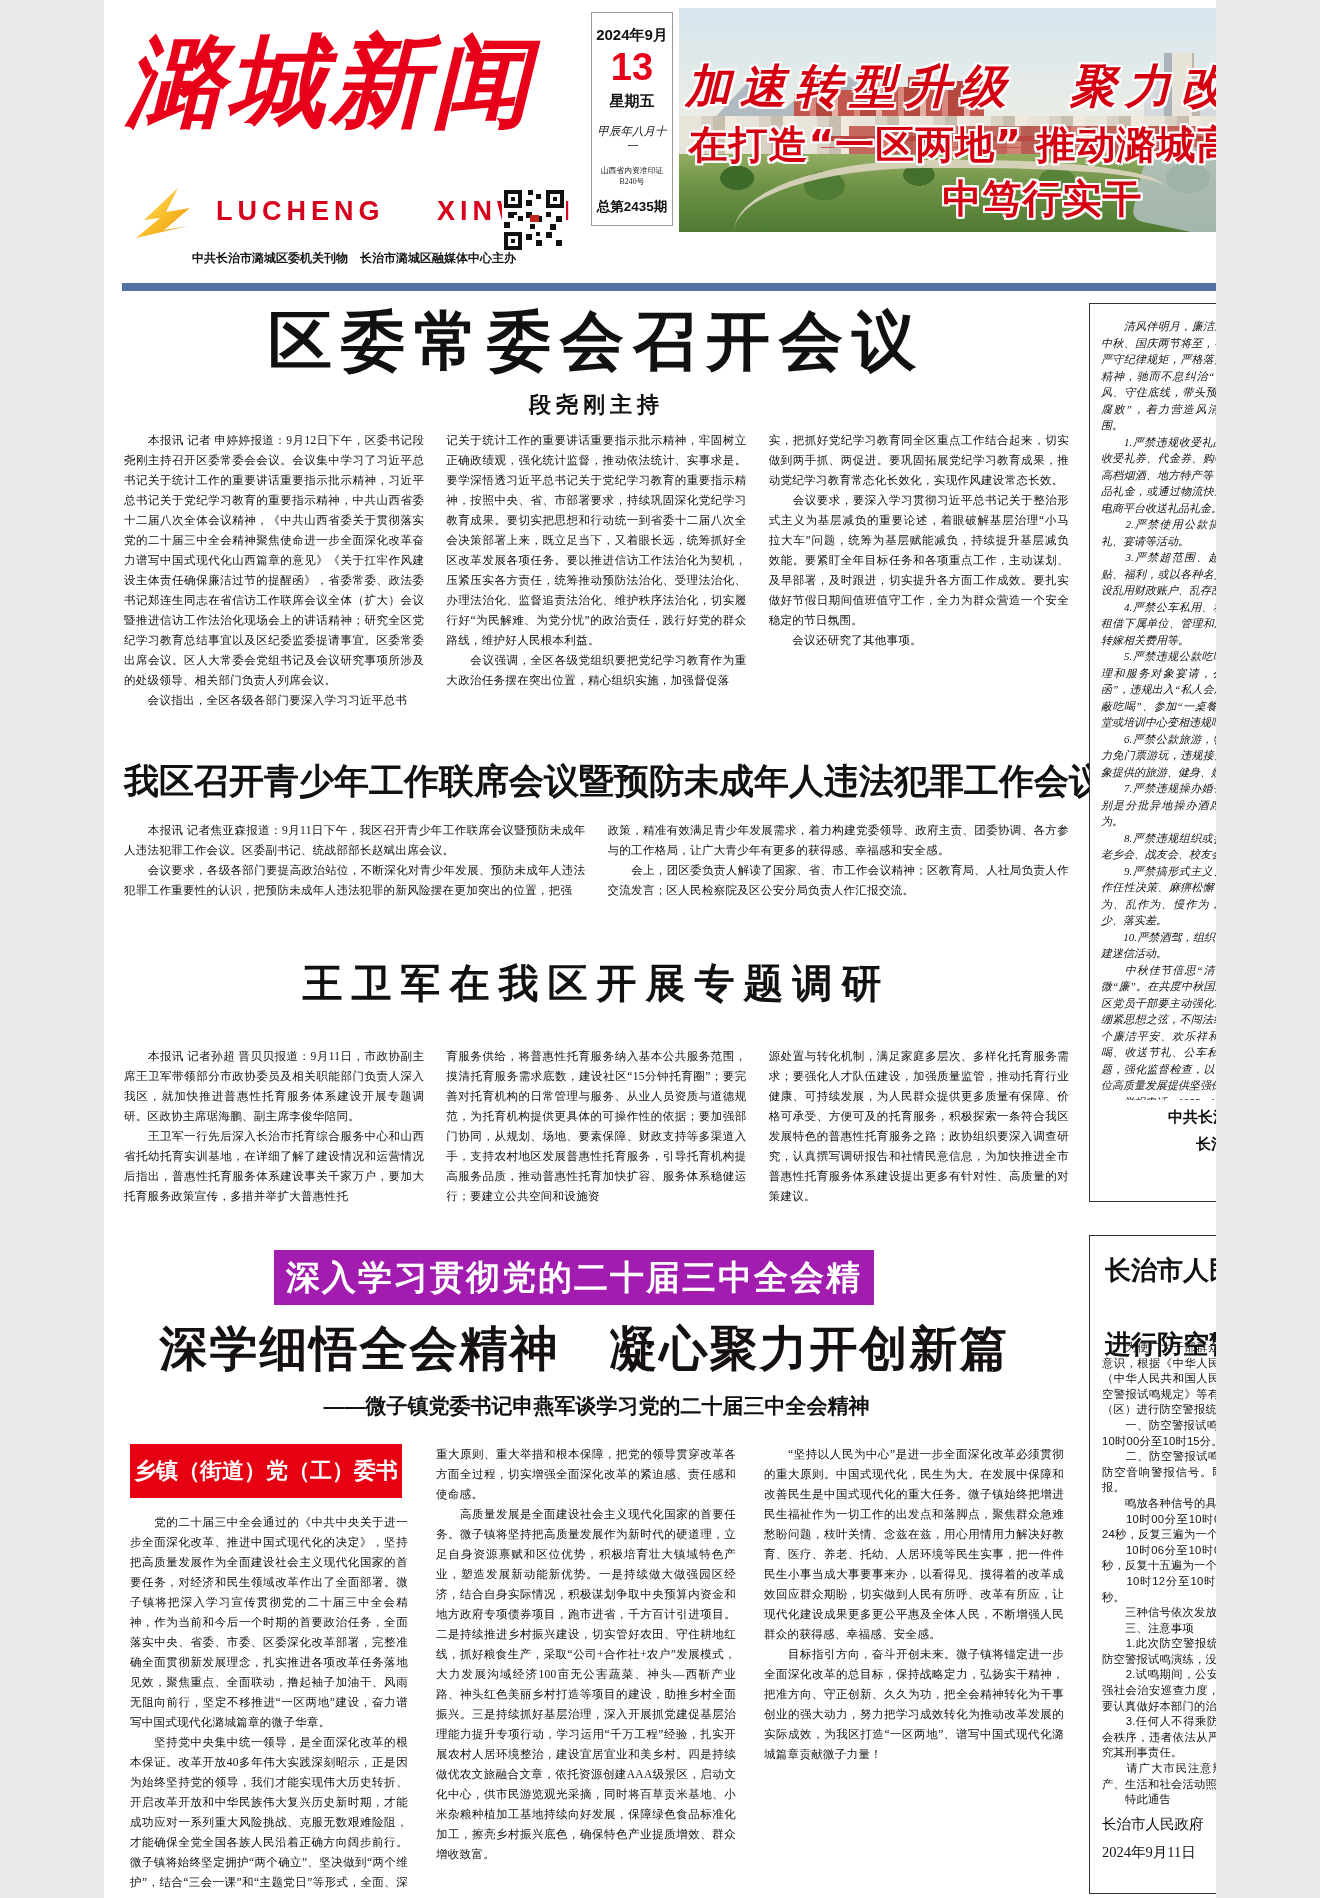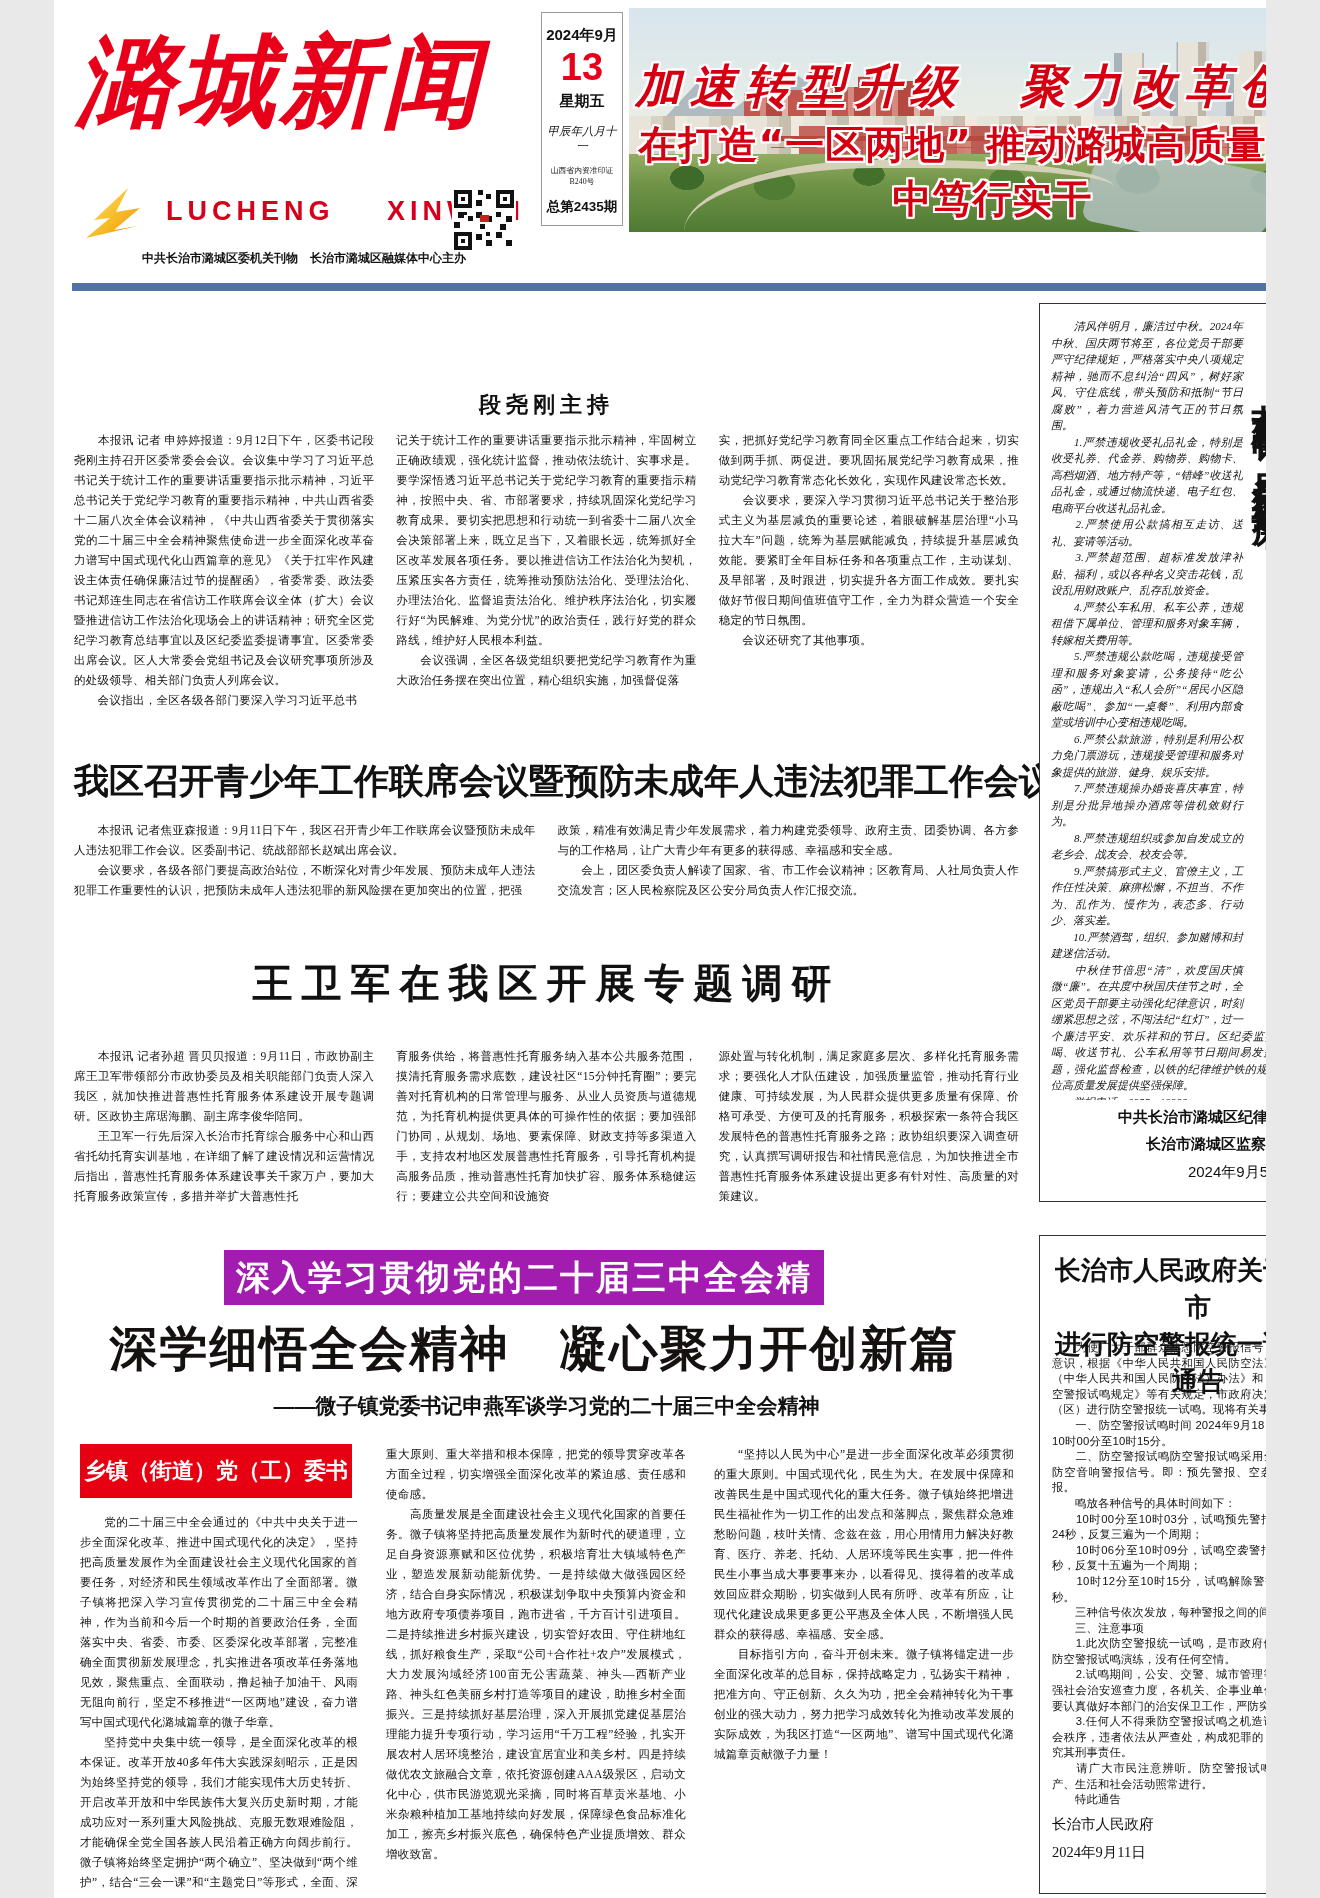--- a/index.html
+++ b/index.html
@@ -1,16 +1,16 @@
 <!DOCTYPE html>
 <html><head>
 <meta charset="utf-8">
 <style>
   html,body{margin:0;padding:0;background:#e9e9e9;}
-  .page{position:relative;width:1212px;height:1898px;margin:0 auto;background:#fff;
+  .page{position:relative;width:1112px;height:1898px;margin:0 auto;background:#fff;
         overflow:hidden;color:#111;font-family:"Liberation Serif","DejaVu Serif",serif;}
   .abs{position:absolute;}
   .heiti{font-family:"Liberation Sans","DejaVu Sans",sans-serif;}
   .just{text-align:justify;}
   .pre{white-space:pre-line;}
 
   
   #masthead-title{left:22px;top:10px;width:440px;font-size:98px;line-height:1.45;
     font-weight:bold;font-style:italic;color:#e8001b;letter-spacing:4px;
     font-family:"DejaVu Sans",sans-serif;transform:scaleY(1.02);}
@@ -209,20 +209,21 @@
     <div class="green"></div>
     <div class="trees"></div>
     <div class="river"></div>
     <div class="path"></div>
     <div class="slogan" id="slogan1">加速转型升级　聚力改革创新</div>
     <div class="slogan" id="slogan2">在打造“一区两地” 推动潞城高质量发展中笃行实干</div>
   </div>
 
   <div class="abs" id="divider"></div>
 
+  <div class="abs headline" id="a1-headline">区委常委会召开会议</div>
   <div class="abs" id="a1-byline">段尧刚主持</div>
   <div class="abs cols" id="a1-body">
     <div class="col pre just">　　本报讯 记者 申婷婷报道：9月12日下午，区委书记段尧刚主持召开区委常委会会议。会议集中学习了习近平总书记关于统计工作的重要讲话重要指示批示精神，习近平总书记关于党纪学习教育的重要指示精神，中共山西省委十二届八次全体会议精神，《中共山西省委关于贯彻落实党的二十届三中全会精神聚焦使命进一步全面深化改革奋力谱写中国式现代化山西篇章的意见》《关于扛牢作风建设主体责任确保廉洁过节的提醒函》，省委常委、政法委书记郑连生同志在省信访工作联席会议全体（扩大）会议暨推进信访工作法治化现场会上的讲话精神；研究全区党纪学习教育总结事宜以及区纪委监委提请事宜。区委常委出席会议。区人大常委会党组书记及会议研究事项所涉及的处级领导、相关部门负责人列席会议。
 　　会议指出，全区各级各部门要深入学习习近平总书</div>
     <div class="col pre just">记关于统计工作的重要讲话重要指示批示精神，牢固树立正确政绩观，强化统计监督，推动依法统计、实事求是。要学深悟透习近平总书记关于党纪学习教育的重要指示精神，按照中央、省、市部署要求，持续巩固深化党纪学习教育成果。要切实把思想和行动统一到省委十二届八次全会决策部署上来，既立足当下，又着眼长远，统筹抓好全区改革发展各项任务。要以推进信访工作法治化为契机，压紧压实各方责任，统筹推动预防法治化、受理法治化、办理法治化、监督追责法治化、维护秩序法治化，切实履行好“为民解难、为党分忧”的政治责任，践行好党的群众路线，维护好人民根本利益。
 　　会议强调，全区各级党组织要把党纪学习教育作为重大政治任务摆在突出位置，精心组织实施，加强督促落</div>
     <div class="col pre just">实，把抓好党纪学习教育同全区重点工作结合起来，切实做到两手抓、两促进。要巩固拓展党纪学习教育成果，推动党纪学习教育常态化长效化，实现作风建设常态长效。
 　　会议要求，要深入学习贯彻习近平总书记关于整治形式主义为基层减负的重要论述，着眼破解基层治理“小马拉大车”问题，统筹为基层赋能减负，持续提升基层减负效能。要紧盯全年目标任务和各项重点工作，主动谋划、及早部署，及时跟进，切实提升各方面工作成效。要扎实做好节假日期间值班值守工作，全力为群众营造一个安全稳定的节日氛围。
 　　会议还研究了其他事项。</div>
   </div>

